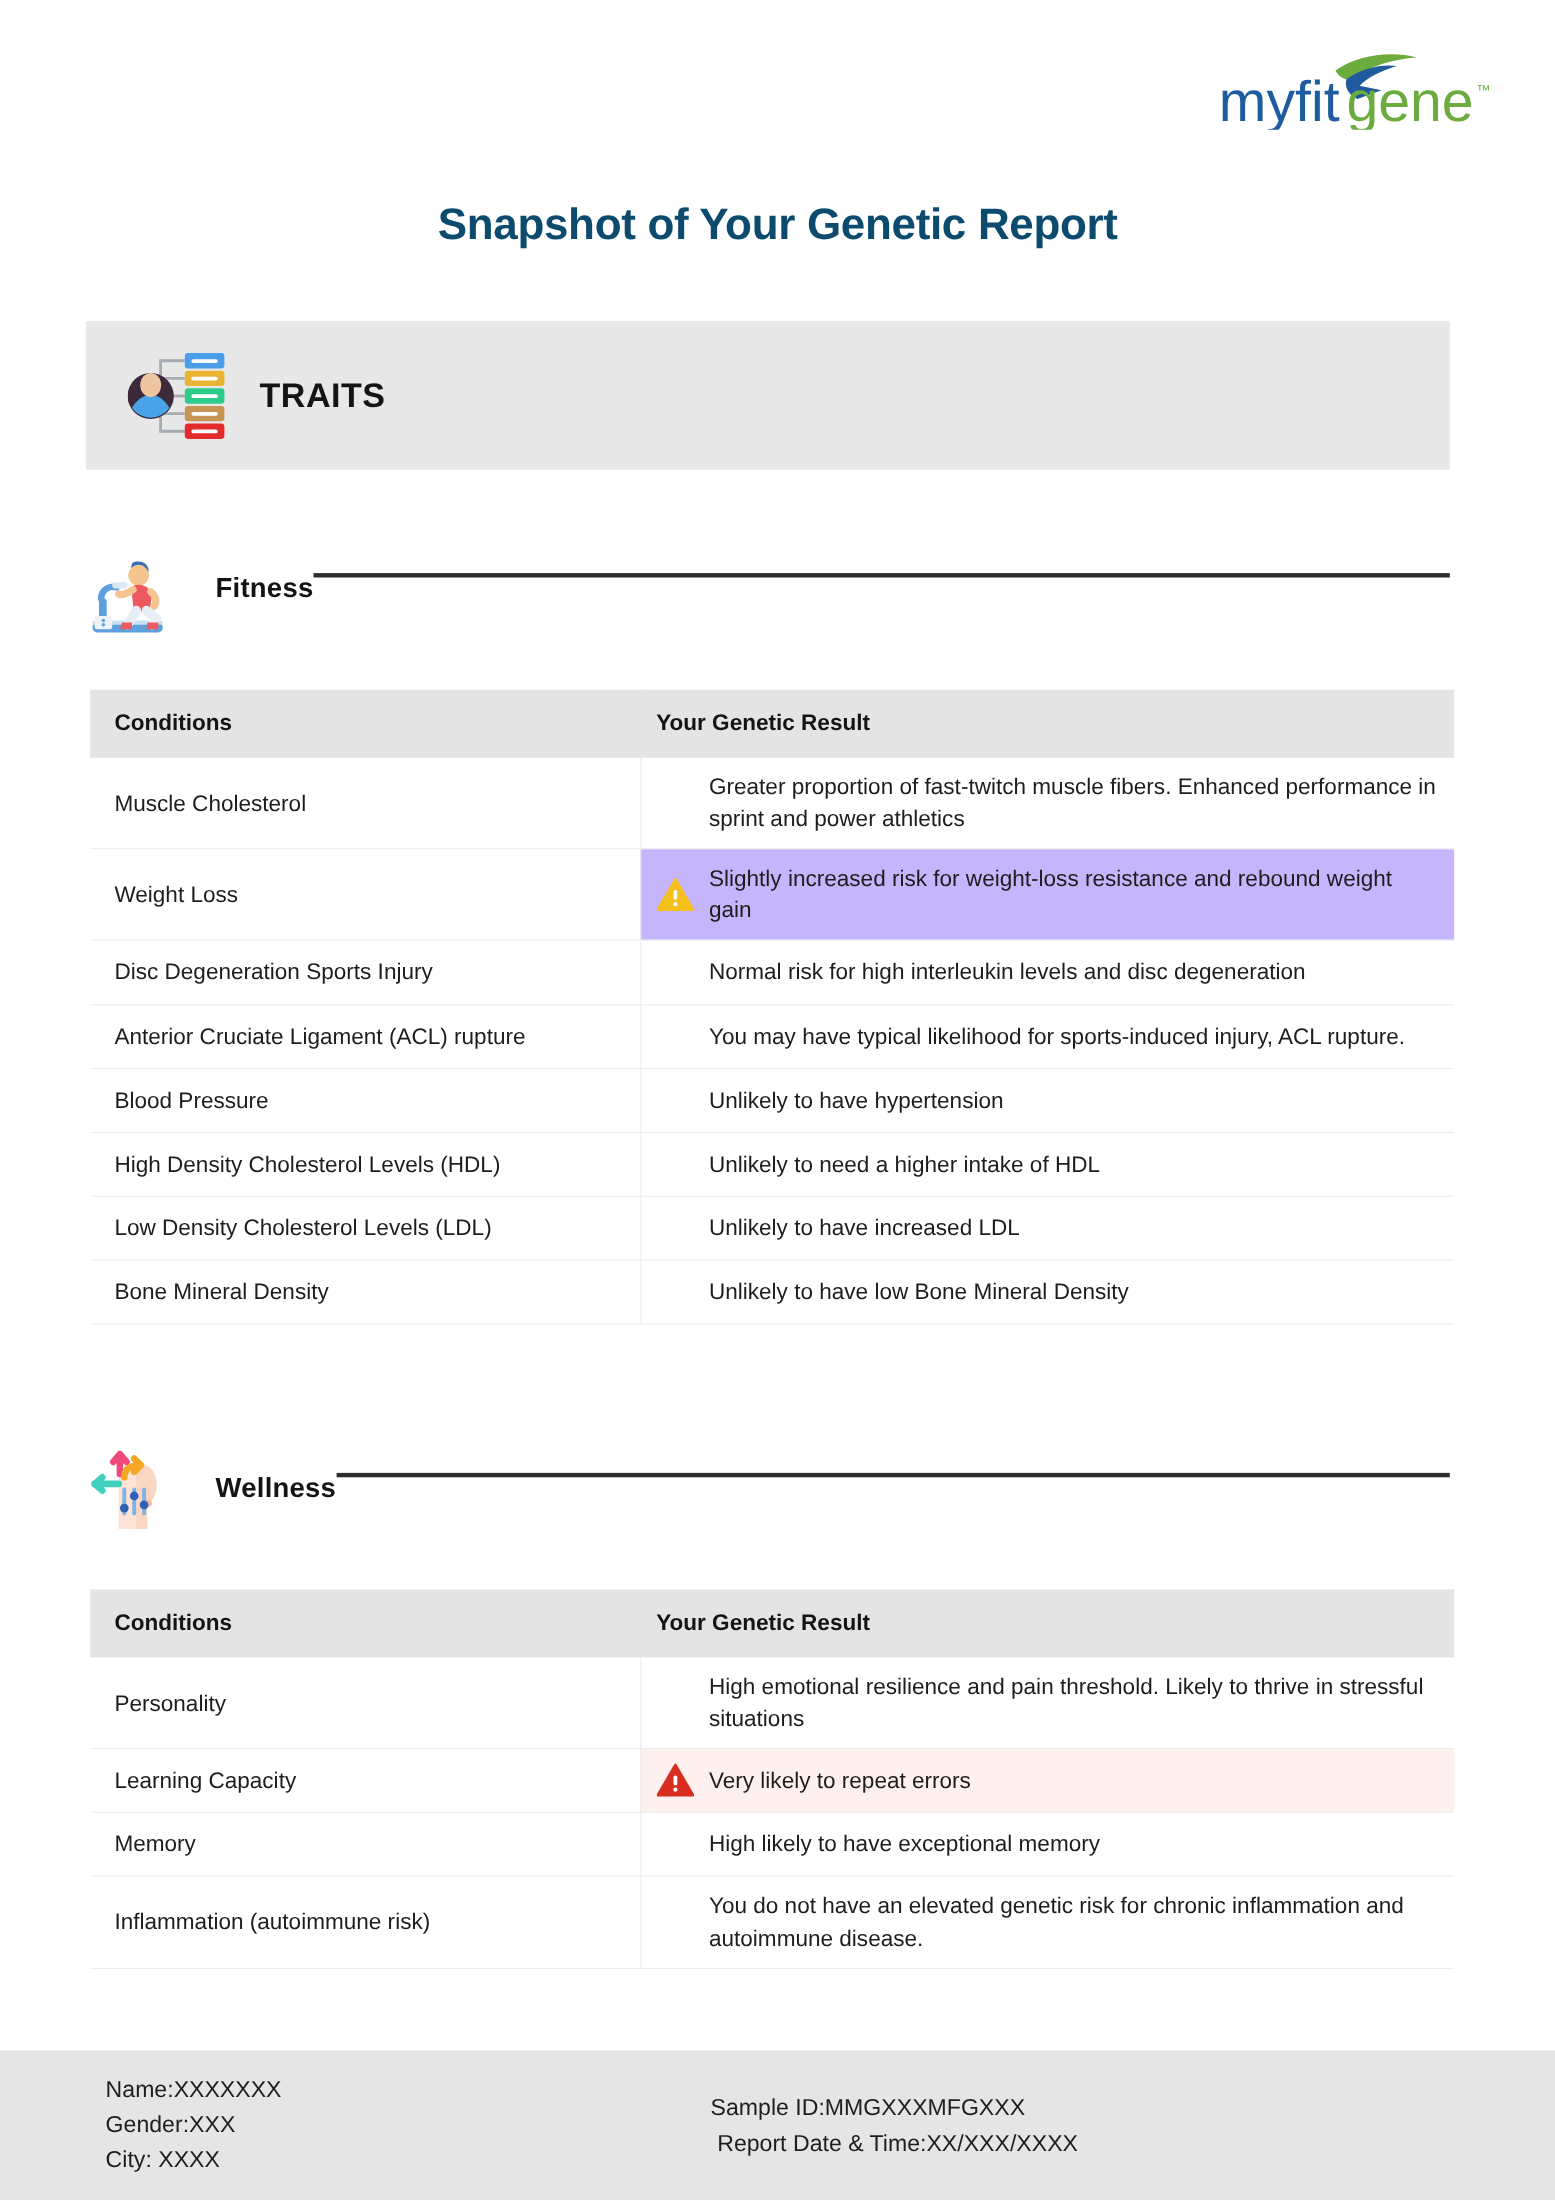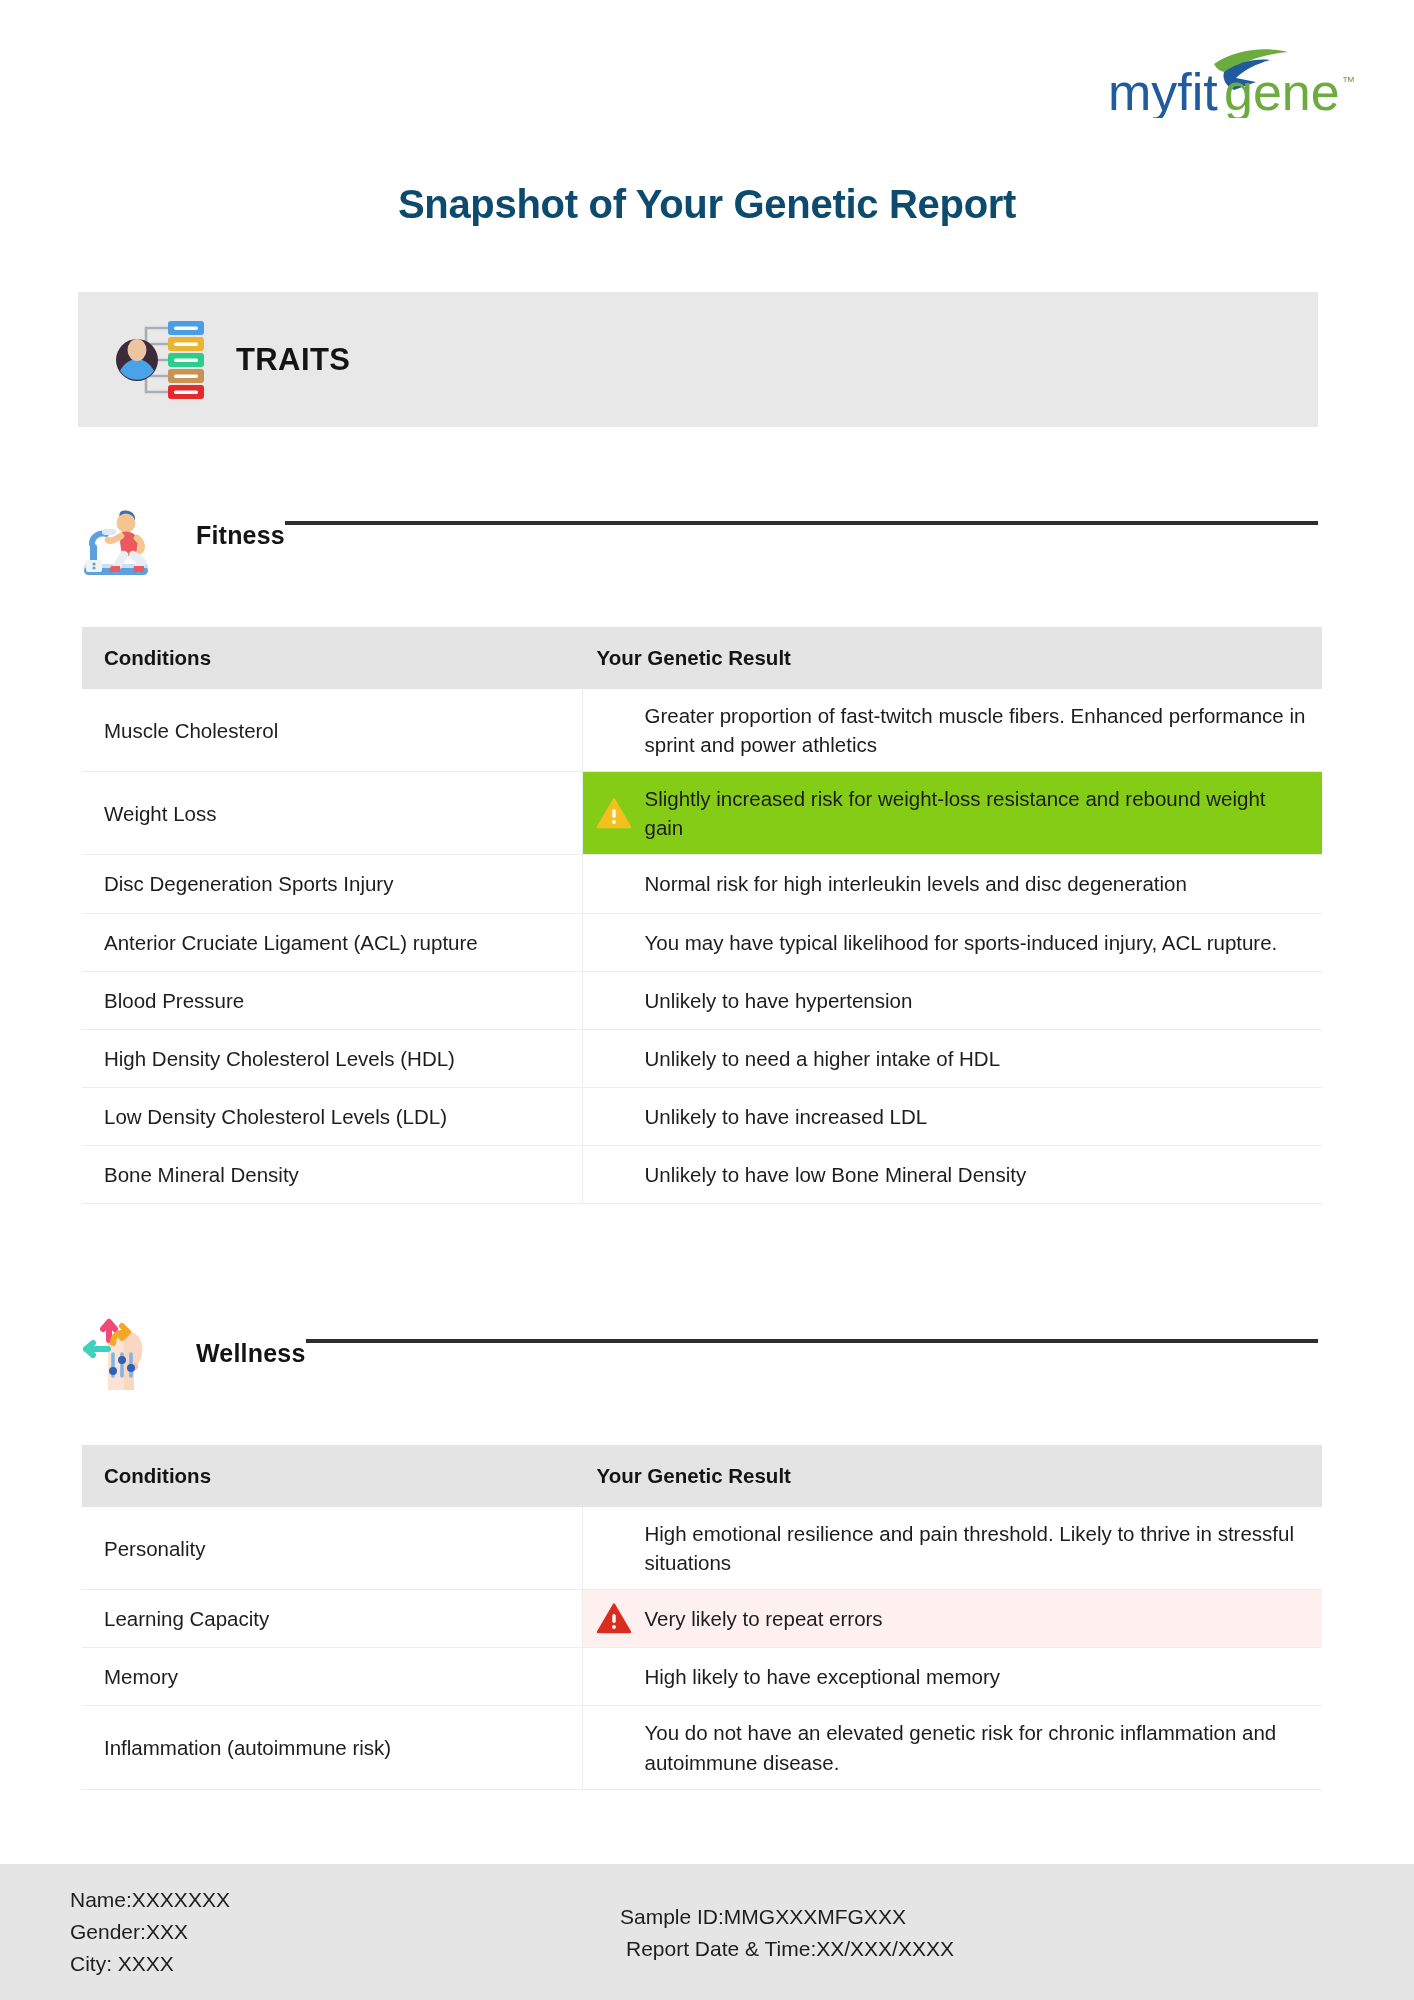--- a/index.html
+++ b/index.html
@@ -134,21 +134,21 @@
   }
   .gtable td.cond {
     padding: 14px 14px 14px 22px;
     border-right: 1px solid #ededed;
     background: #ffffff;
   }
   .gtable td.res {
     padding: 12px 16px 12px 14px;
     background: #ffffff;
   }
-  .gtable tr.hl-warn td.res { background: #84cc16; }
+  .gtable tr.hl-warn td.res { background: #c4b5fd; }
   .gtable tr.hl-alert td.res { background: #fdf0ef; }
 
   .res-inner {
     display: flex;
     align-items: center;
     gap: 14px;
   }
   .res-inner .flagspace { width: 34px; flex: 0 0 auto; }
   .res-txt { flex: 1 1 auto; }
 
@@ -159,21 +159,21 @@
     position: absolute;
     left: 0;
     top: 1864px;
     width: 1414px;
     height: 136px;
     background: #e5e5e5;
     display: flex;
     align-items: center;
   }
   .footer-left {
-    margin-left: 70px;
+    margin-left: 96px;
     font-size: 21px;
     line-height: 1.52;
     color: #1e1e1e;
     width: 540px;
   }
   .footer-right {
     font-size: 21px;
     line-height: 1.52;
     color: #1e1e1e;
     margin-left: 10px;

